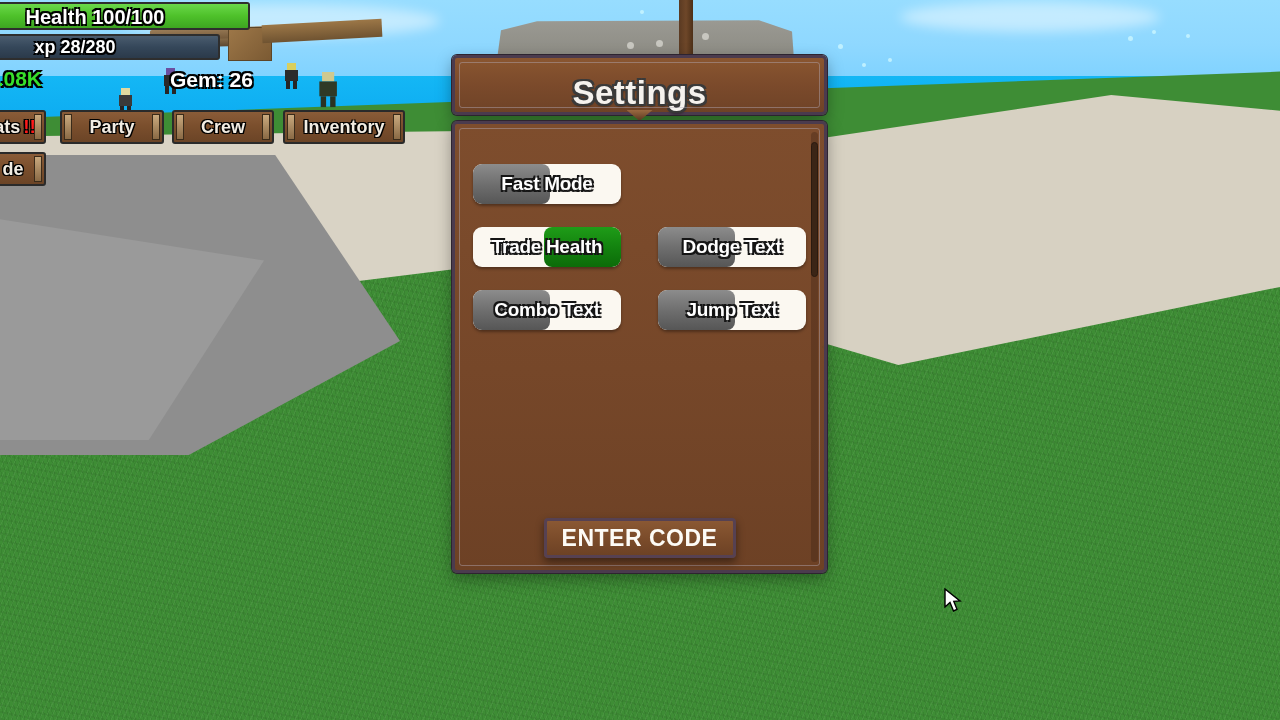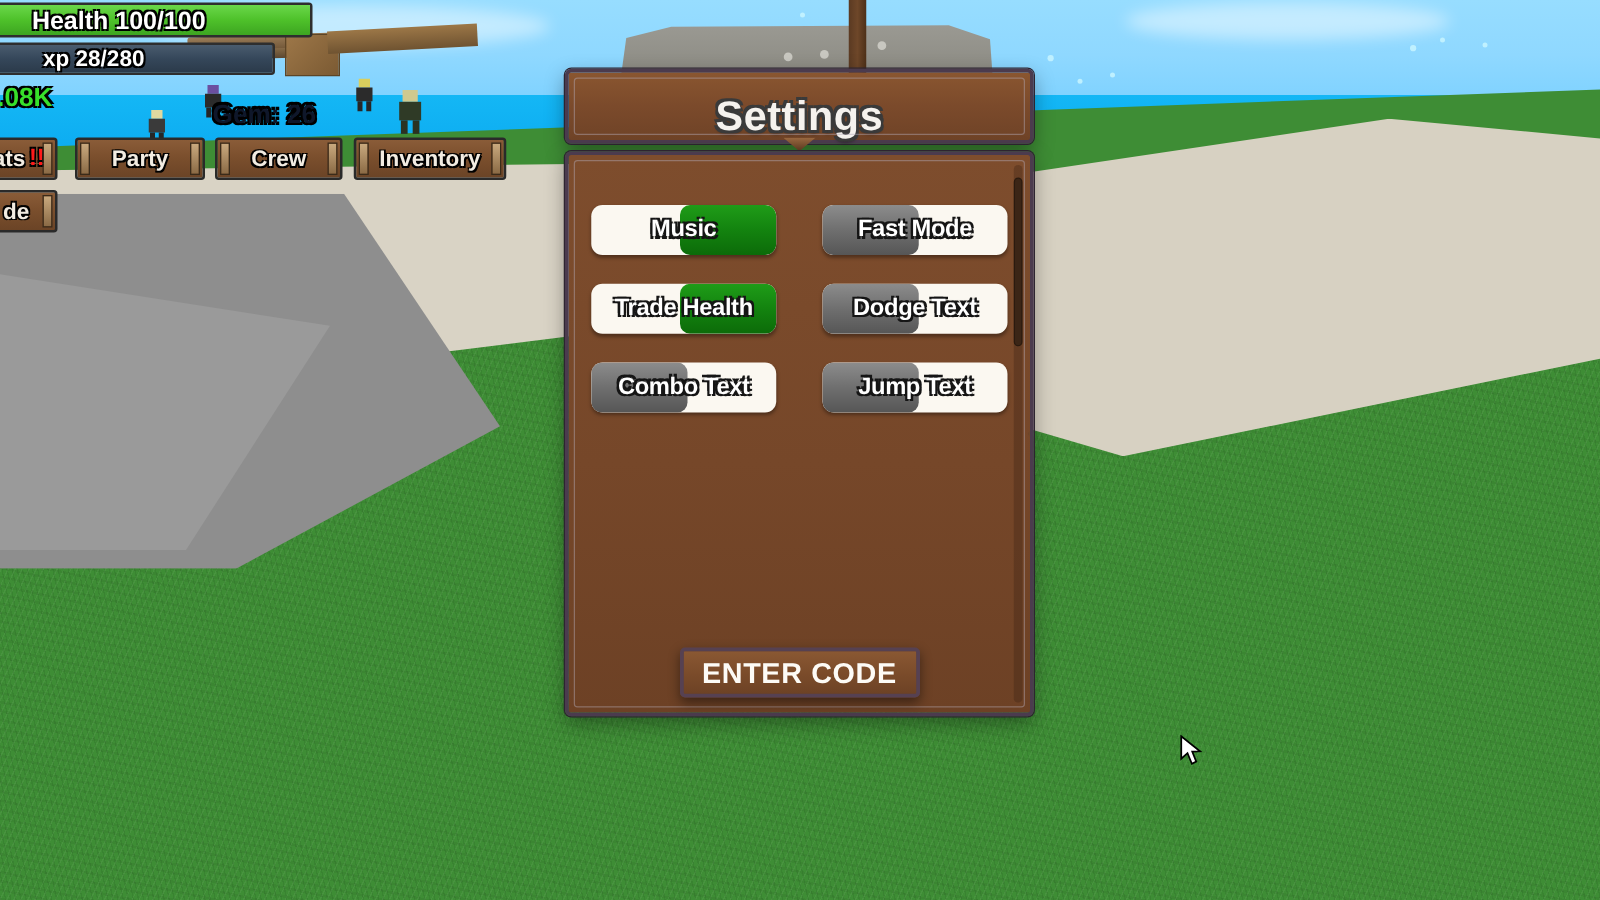--- a/index.html
+++ b/index.html
@@ -141,24 +141,23 @@
   #xp-bar .txt { font-size: 18px; line-height: 22px; }
 
   .cash-text {
     position: absolute; left: -14px; top: 67px;
     font-size: 21px; font-weight: bold; color: #37e02a;
     text-shadow: -1.7px -1.7px 0 #000, 1.7px -1.7px 0 #000,
                  -1.7px 1.7px 0 #000, 1.7px 1.7px 0 #000;
   }
   .gem-text {
     position: absolute; left: 170px; top: 68px;
-    font-size: 21px; font-weight: bold; color: #0f172a;
+    font-size: 21px; font-weight: bold; color: #ffffff;
     text-shadow: -1.7px -1.7px 0 #000, 1.7px -1.7px 0 #000,
                  -1.7px 1.7px 0 #000, 1.7px 1.7px 0 #000;
-    margin-top: 12px;
   }
 
   
   .nav-btn {
     position: absolute; height: 34px;
     background: linear-gradient(to bottom,#8a5c38 0%, #7b4f2d 45%, #6b4426 100%);
     border: 2px solid #2a2a2a;
     border-radius: 3px;
     display: flex; align-items: center; justify-content: center;
     cursor: pointer;
@@ -406,24 +405,20 @@
 
     <div class="panel-frame title-bar">
       <div class="title-text">Settings</div>
       <div class="title-notch"></div>
     </div>
 
     <div class="panel-frame body-panel">
       <div class="toggles">
 
         <div class="toggle-row">
-          <div class="toggle on">
-            <div class="slider"></div>
-            <span class="lbl">Music</span>
-          </div>
           <div class="toggle off">
             <div class="slider"></div>
             <span class="lbl">Fast Mode</span>
           </div>
         </div>
 
 
 
         <div class="toggle-row">
           <div class="toggle on">

